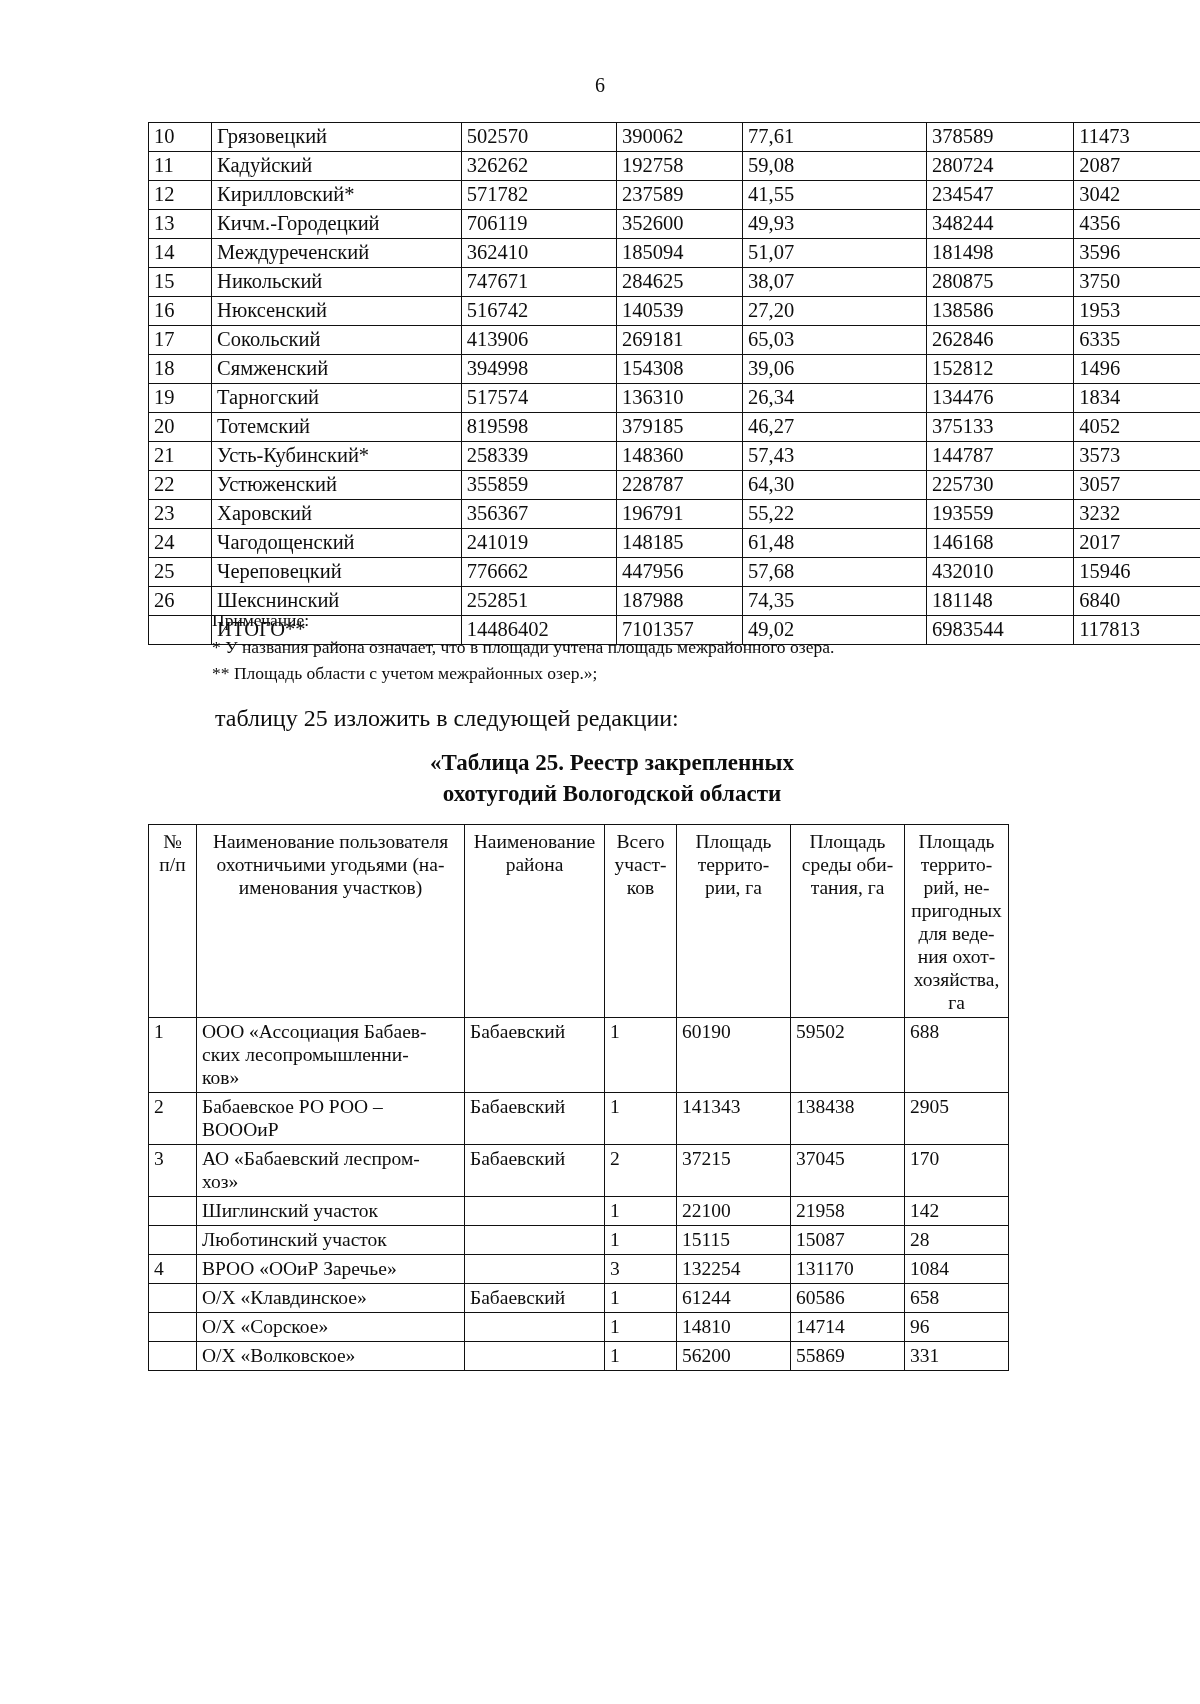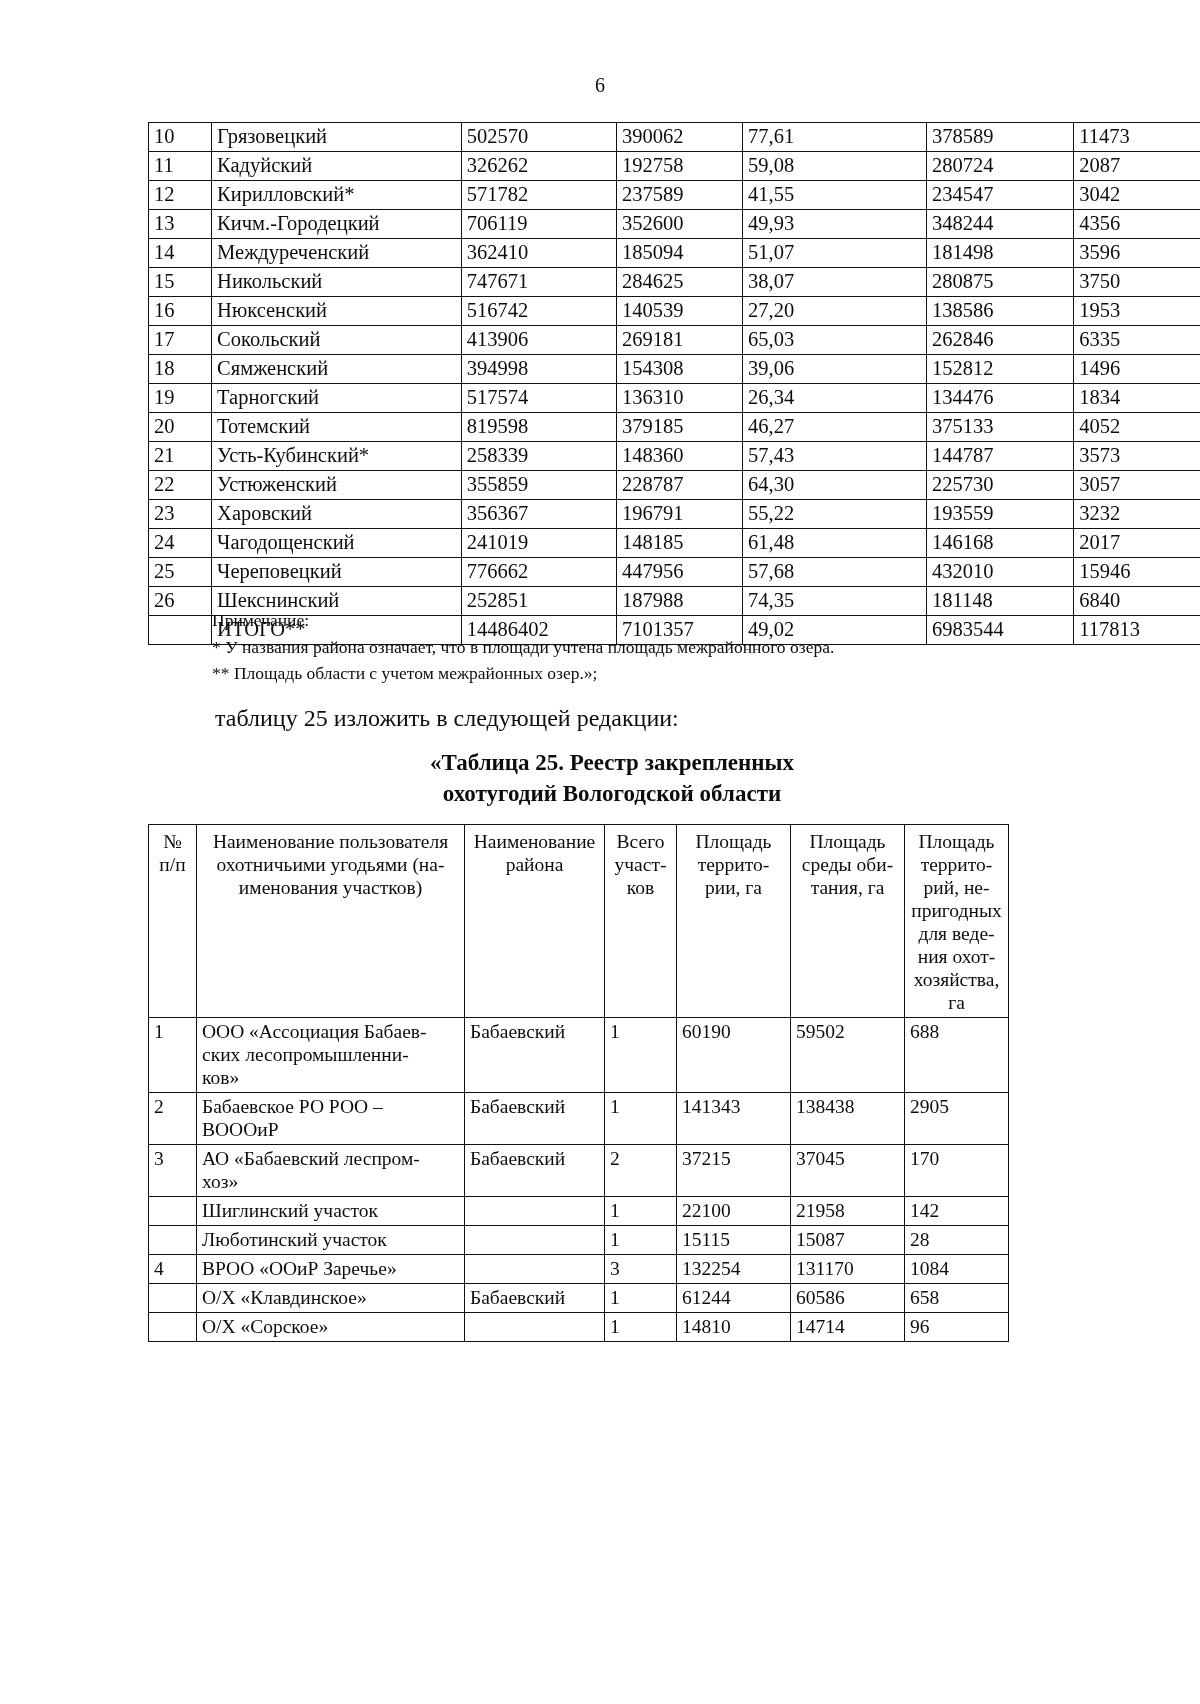--- a/index.html
+++ b/index.html
@@ -451,16 +451,27 @@
           <td></td>
           <td>
             <span class="hyph">О/Х «Сорское»</span>
           </td>
           <td class="num"></td>
           <td class="num">1</td>
           <td class="num">14810</td>
           <td class="num">14714</td>
           <td class="num">96</td>
         </tr>
+        <tr>
+          <td></td>
+          <td>
+            <span class="hyph">О/Х «Волковское»</span>
+          </td>
+          <td class="num"></td>
+          <td class="num">1</td>
+          <td class="num">56200</td>
+          <td class="num">55869</td>
+          <td class="num">331</td>
+        </tr>
       </tbody>
   </table>
 
 </div>
 
 </body></html>

